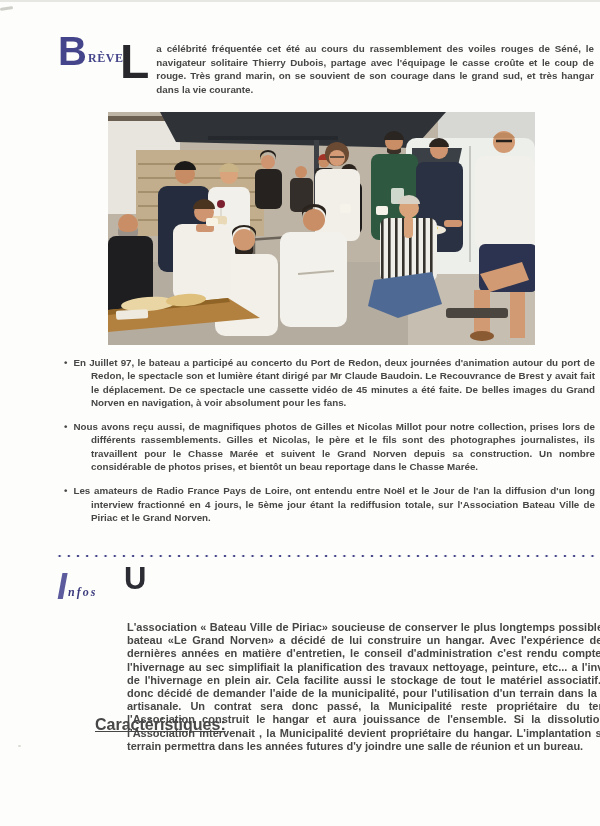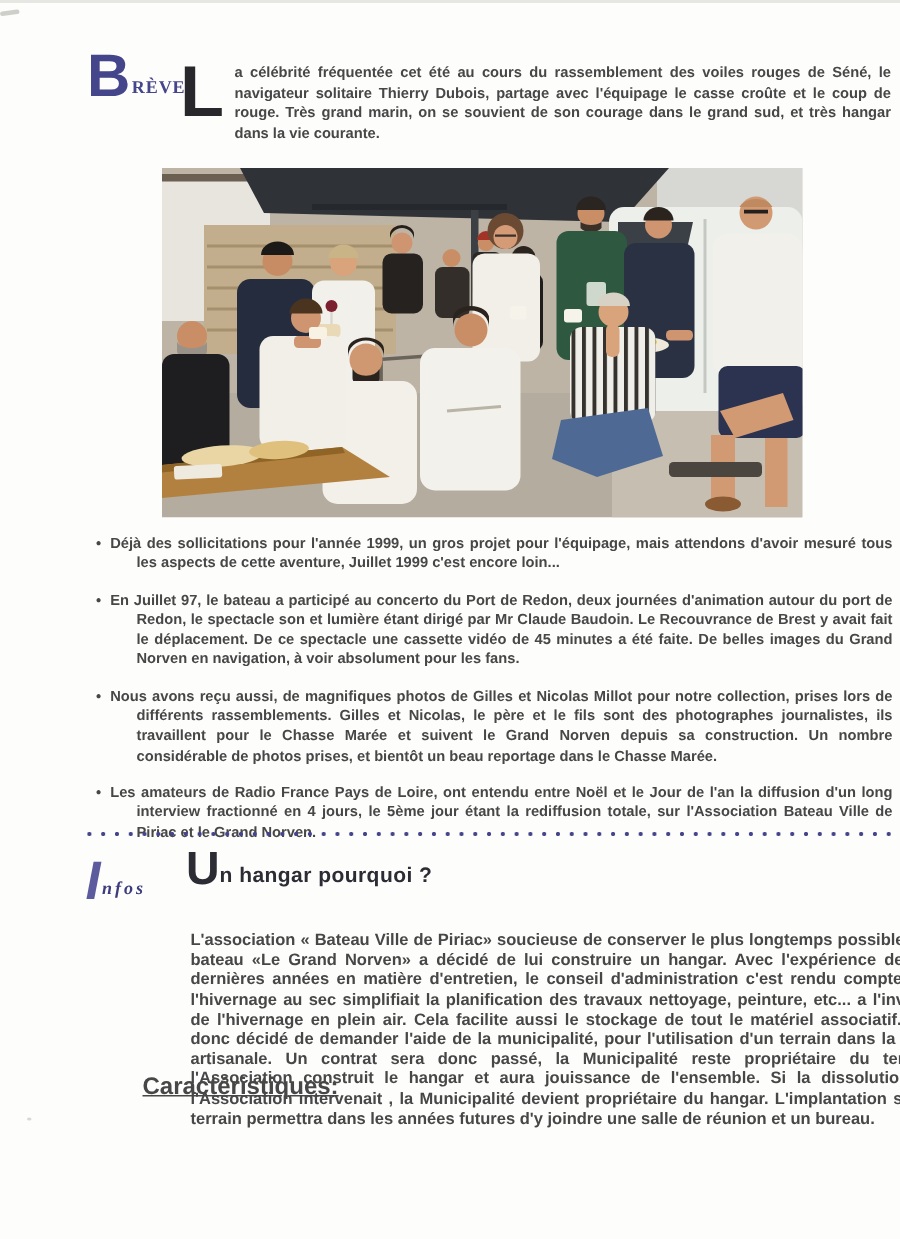--- a/index.html
+++ b/index.html
@@ -228,35 +228,33 @@
         <polygon points="0,198 120,186 152,206 0,220" fill="#b3813f"></polygon>
         <polygon points="0,198 120,186 122,190 0,203" fill="#8f6426"></polygon>
         <ellipse cx="40" cy="192" rx="27" ry="7" fill="#e9d6a4" transform="rotate(-4 40 192)"></ellipse>
         <ellipse cx="78" cy="188" rx="20" ry="6" fill="#dfc07c" transform="rotate(-4 78 188)"></ellipse>
         <rect x="8" y="198" width="32" height="9" rx="2" fill="#efeadf" transform="rotate(-3 24 202)"></rect>
       </g>
     </svg>
   </div>
 
   <ul class="bullets">
-    <li>Déjà des sollicitations pour l'année 1999, un gros projet pour l'équipage, mais attendons d'avoir mesuré tous les aspects de cette aventure, Juillet 1999 c'est encore loin...</li>
     <li>En Juillet 97, le bateau a participé au concerto du Port de Redon, deux journées d'animation autour du port de Redon, le spectacle son et lumière étant dirigé par Mr Claude Baudoin. Le Recouvrance de Brest y avait fait le déplacement. De ce spectacle une cassette vidéo de 45 minutes a été faite. De belles images du Grand Norven en navigation, à voir absolument pour les fans.</li>
     <li>Nous avons reçu aussi, de magnifiques photos de Gilles et Nicolas Millot pour notre collection, prises lors de différents rassemblements. Gilles et Nicolas, le père et le fils sont des photographes journalistes, ils travaillent pour le Chasse Marée et suivent le Grand Norven depuis sa construction. Un nombre considérable de photos prises, et bientôt un beau reportage dans le Chasse Marée.</li>
     <li>Les amateurs de Radio France Pays de Loire,  ont  entendu entre Noël et le Jour de l'an la diffusion d'un long interview fractionné en 4 jours, le 5ème jour étant la rediffusion totale,  sur l'Association Bateau Ville de Piriac et le Grand Norven.</li>
   </ul>
 
   <div class="dots"></div>
 
   <div class="sec-head infos-head">
     <span class="sec-initial">I</span>
     <span class="sec-rest">nfos</span>
   </div>
 
   <div class="hangar-title">
     <span class="title-initial">U</span>
-    <span class="title-rest">n hangar pourquoi ?</span>
   </div>
 
   <p class="hangar-body">L'association « Bateau Ville de Piriac» soucieuse de conserver le plus longtemps possible son bateau «Le Grand Norven» a décidé de lui construire un hangar. Avec l'expérience de ces dernières années en matière d'entretien, le conseil d'administration c'est rendu compte que l'hivernage au sec simplifiait la planification des travaux nettoyage, peinture, etc... a l'inverse de l'hivernage en plein air. Cela facilite aussi le stockage de tout le matériel associatif.Il fut donc décidé de demander l'aide de la municipalité, pour l'utilisation d'un terrain dans la zone artisanale. Un contrat sera donc passé, la Municipalité reste propriétaire du terrain, l'Association construit le hangar et aura jouissance de l'ensemble. Si la dissolution de l'Association intervenait , la Municipalité devient propriétaire du hangar. L'implantation sur le terrain permettra dans les années futures d'y joindre une salle de réunion et un bureau.</p>
 
   <div class="carac-label">Caractéristiques:</div>
 
 </div>
 
 </body></html>

